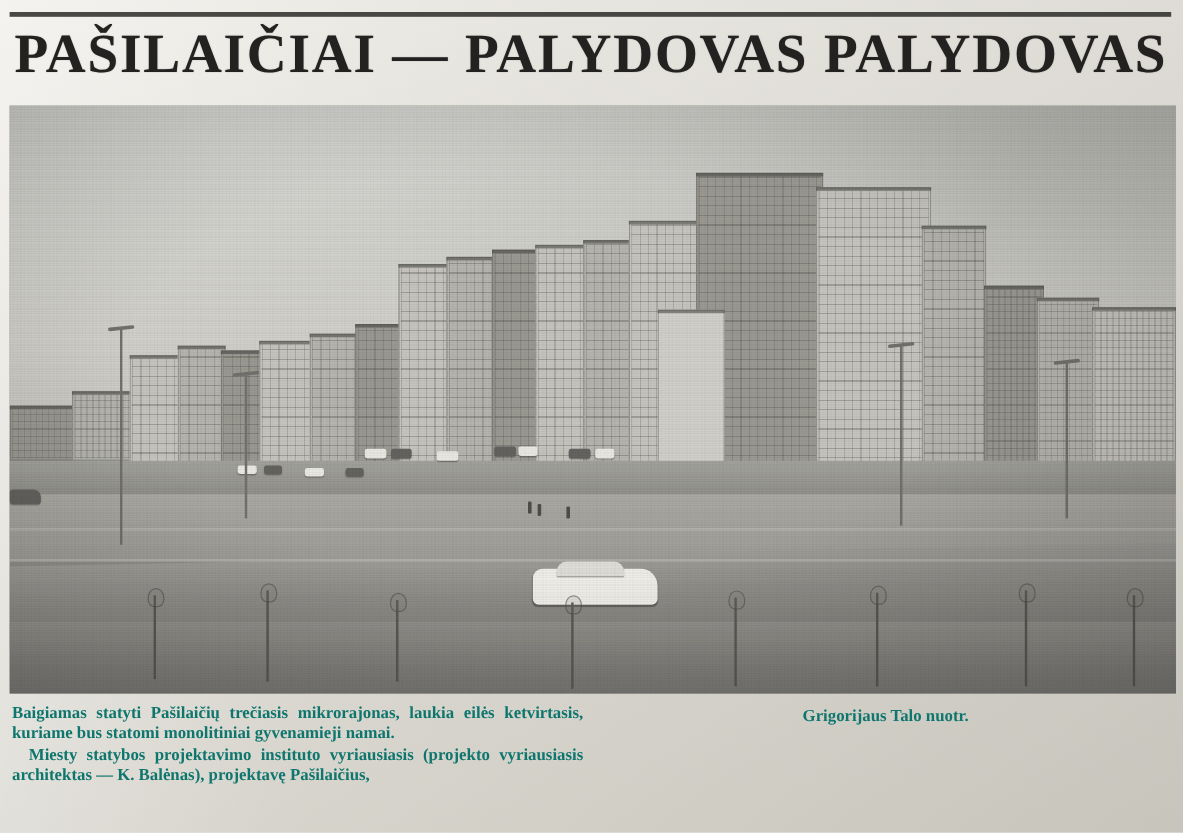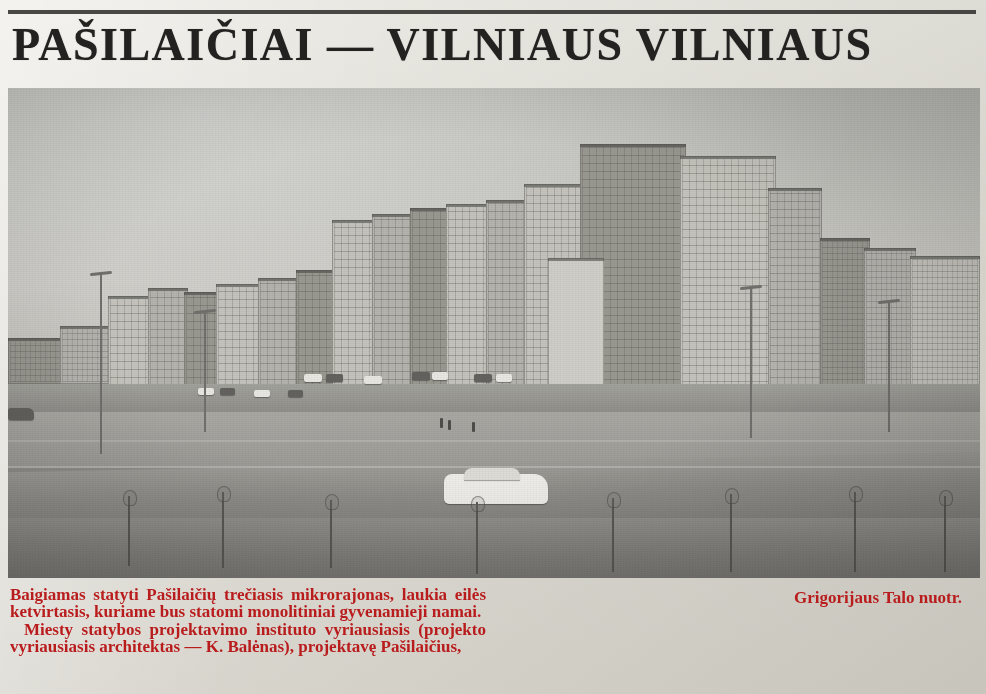--- a/index.html
+++ b/index.html
@@ -190,50 +190,51 @@
     background: radial-gradient(ellipse at 45% 45%, rgba(0,0,0,0) 45%, rgba(0,0,0,0.18) 100%);
   }
 
   
   .caption {
     position: absolute;
     left: 10px;
     top: 586px;
     width: 966px;
     display: flex;
+    gap: 14px;
     font-family: "Liberation Serif", serif;
-    font-size: 17px;
+    font-size: 14px;
     line-height: 17px;
-    color: #b91c1c;
+    color: #0f766e;
     font-weight: bold;
   }
   .col {
     width: 476px;
     text-align: justify;
   }
   .col p {
     margin: 0 0 1px 0;
     text-indent: 14px;
   }
   .col p.noind { text-indent: 0; }
   .credit {
-    text-align: right;
+    text-align: center;
     margin-top: 3px;
     font-weight: bold;
   }
 </style>
 </head>
 <body>
 
 <div class="page">
   <div class="paper"></div>
 
   <div class="top-rule"></div>
 
-  <div class="headline">PAŠILAIČIAI — VILNIAUS VILNIAUS</div>
+  <div class="headline">PAŠILAIČIAI — PALYDOVAS PALYDOVAS</div>
 
   <div class="photo">
     <div class="sky"></div>
     <div class="horizon"></div>
     <div class="ground"></div>
 
     <div class="bld dark" style="left:0px; top:250px; width:60px; height:46px;">
         <div class="roofline"></div>
         <div class="rows fine"></div>
       </div>

